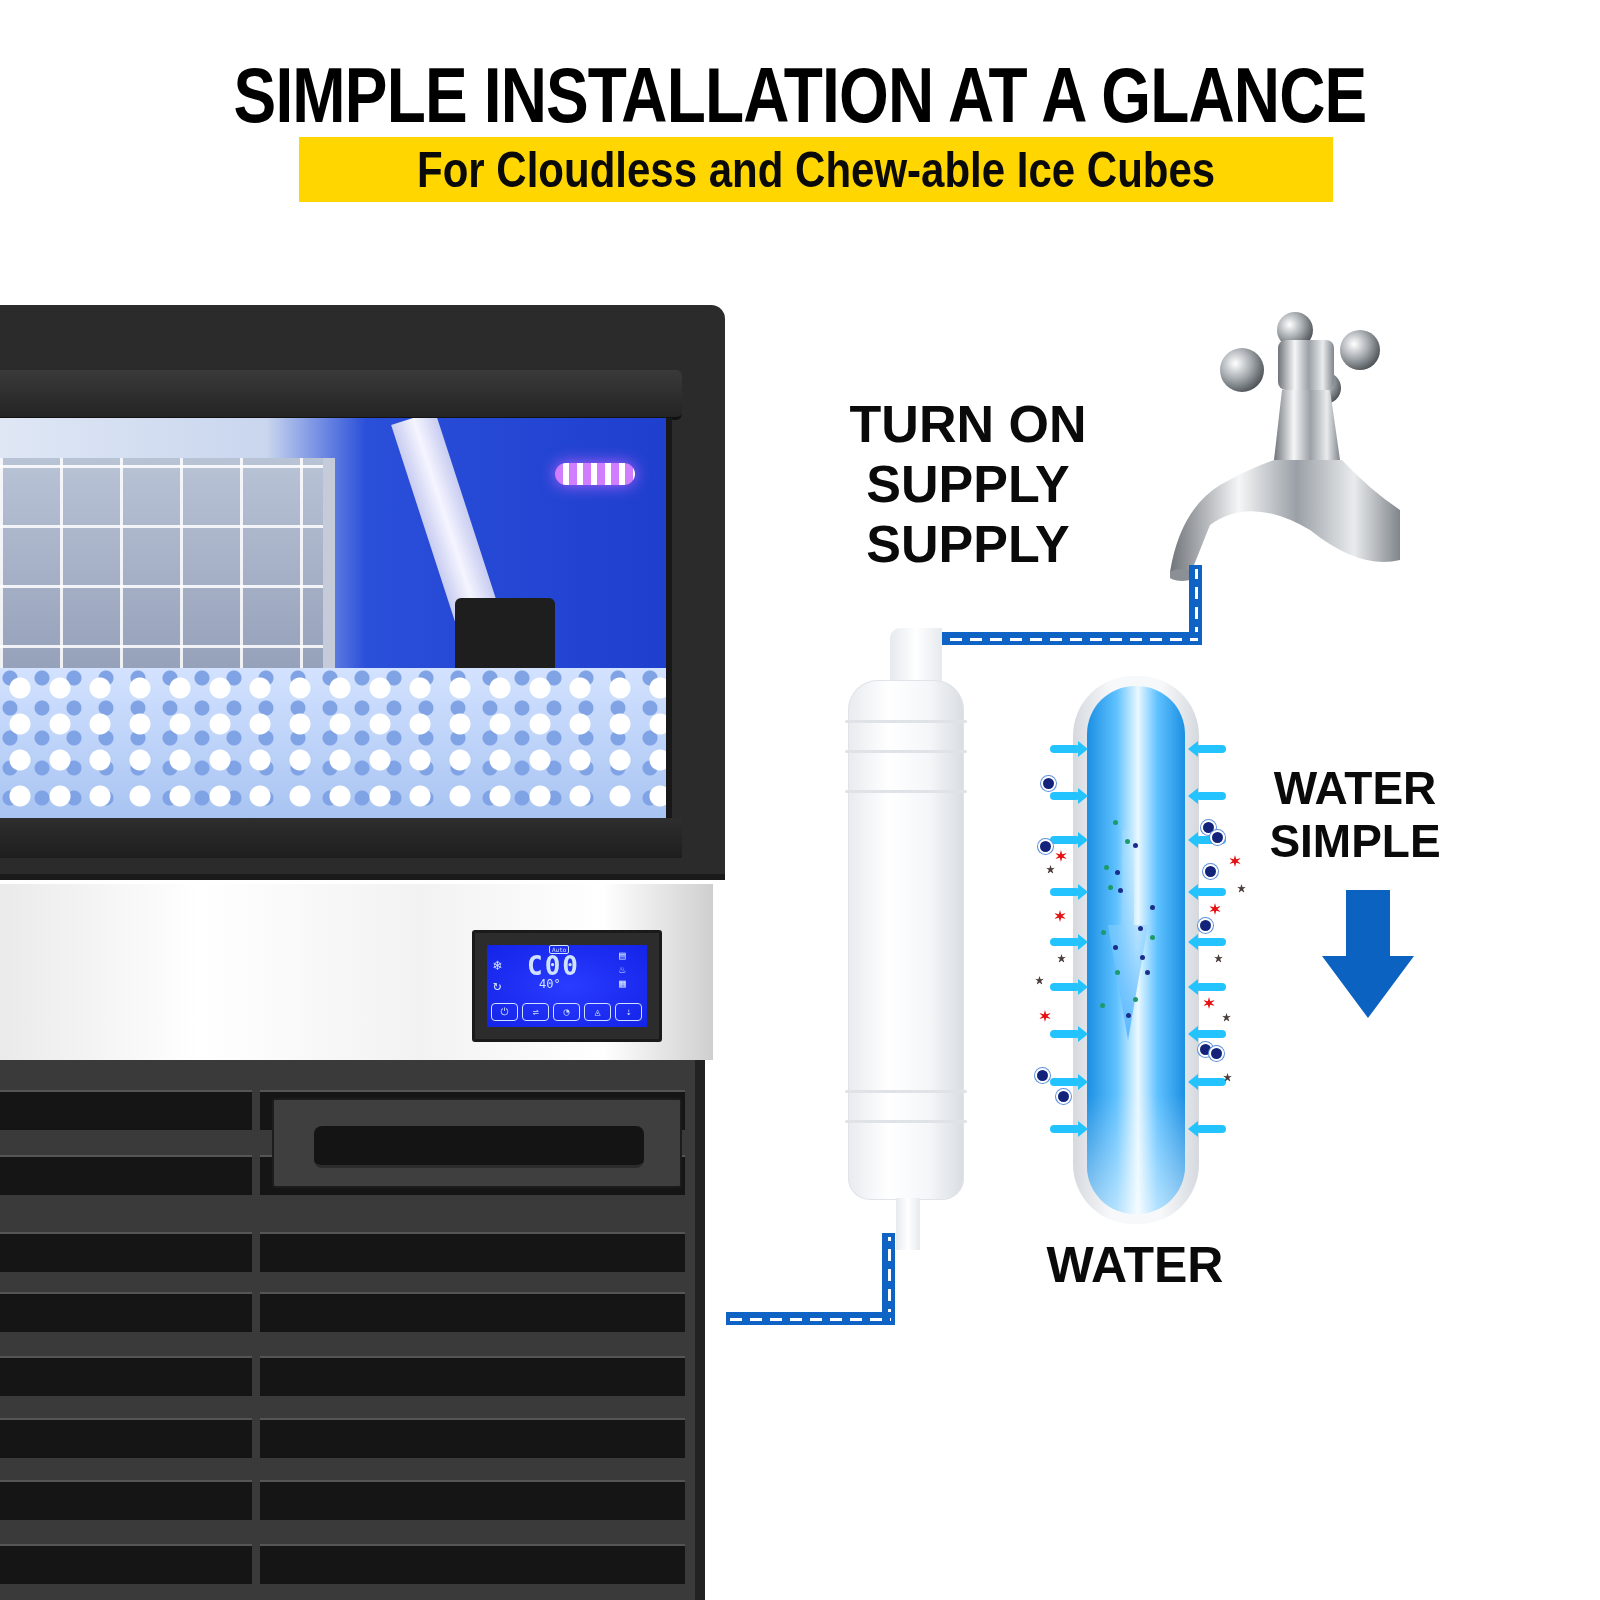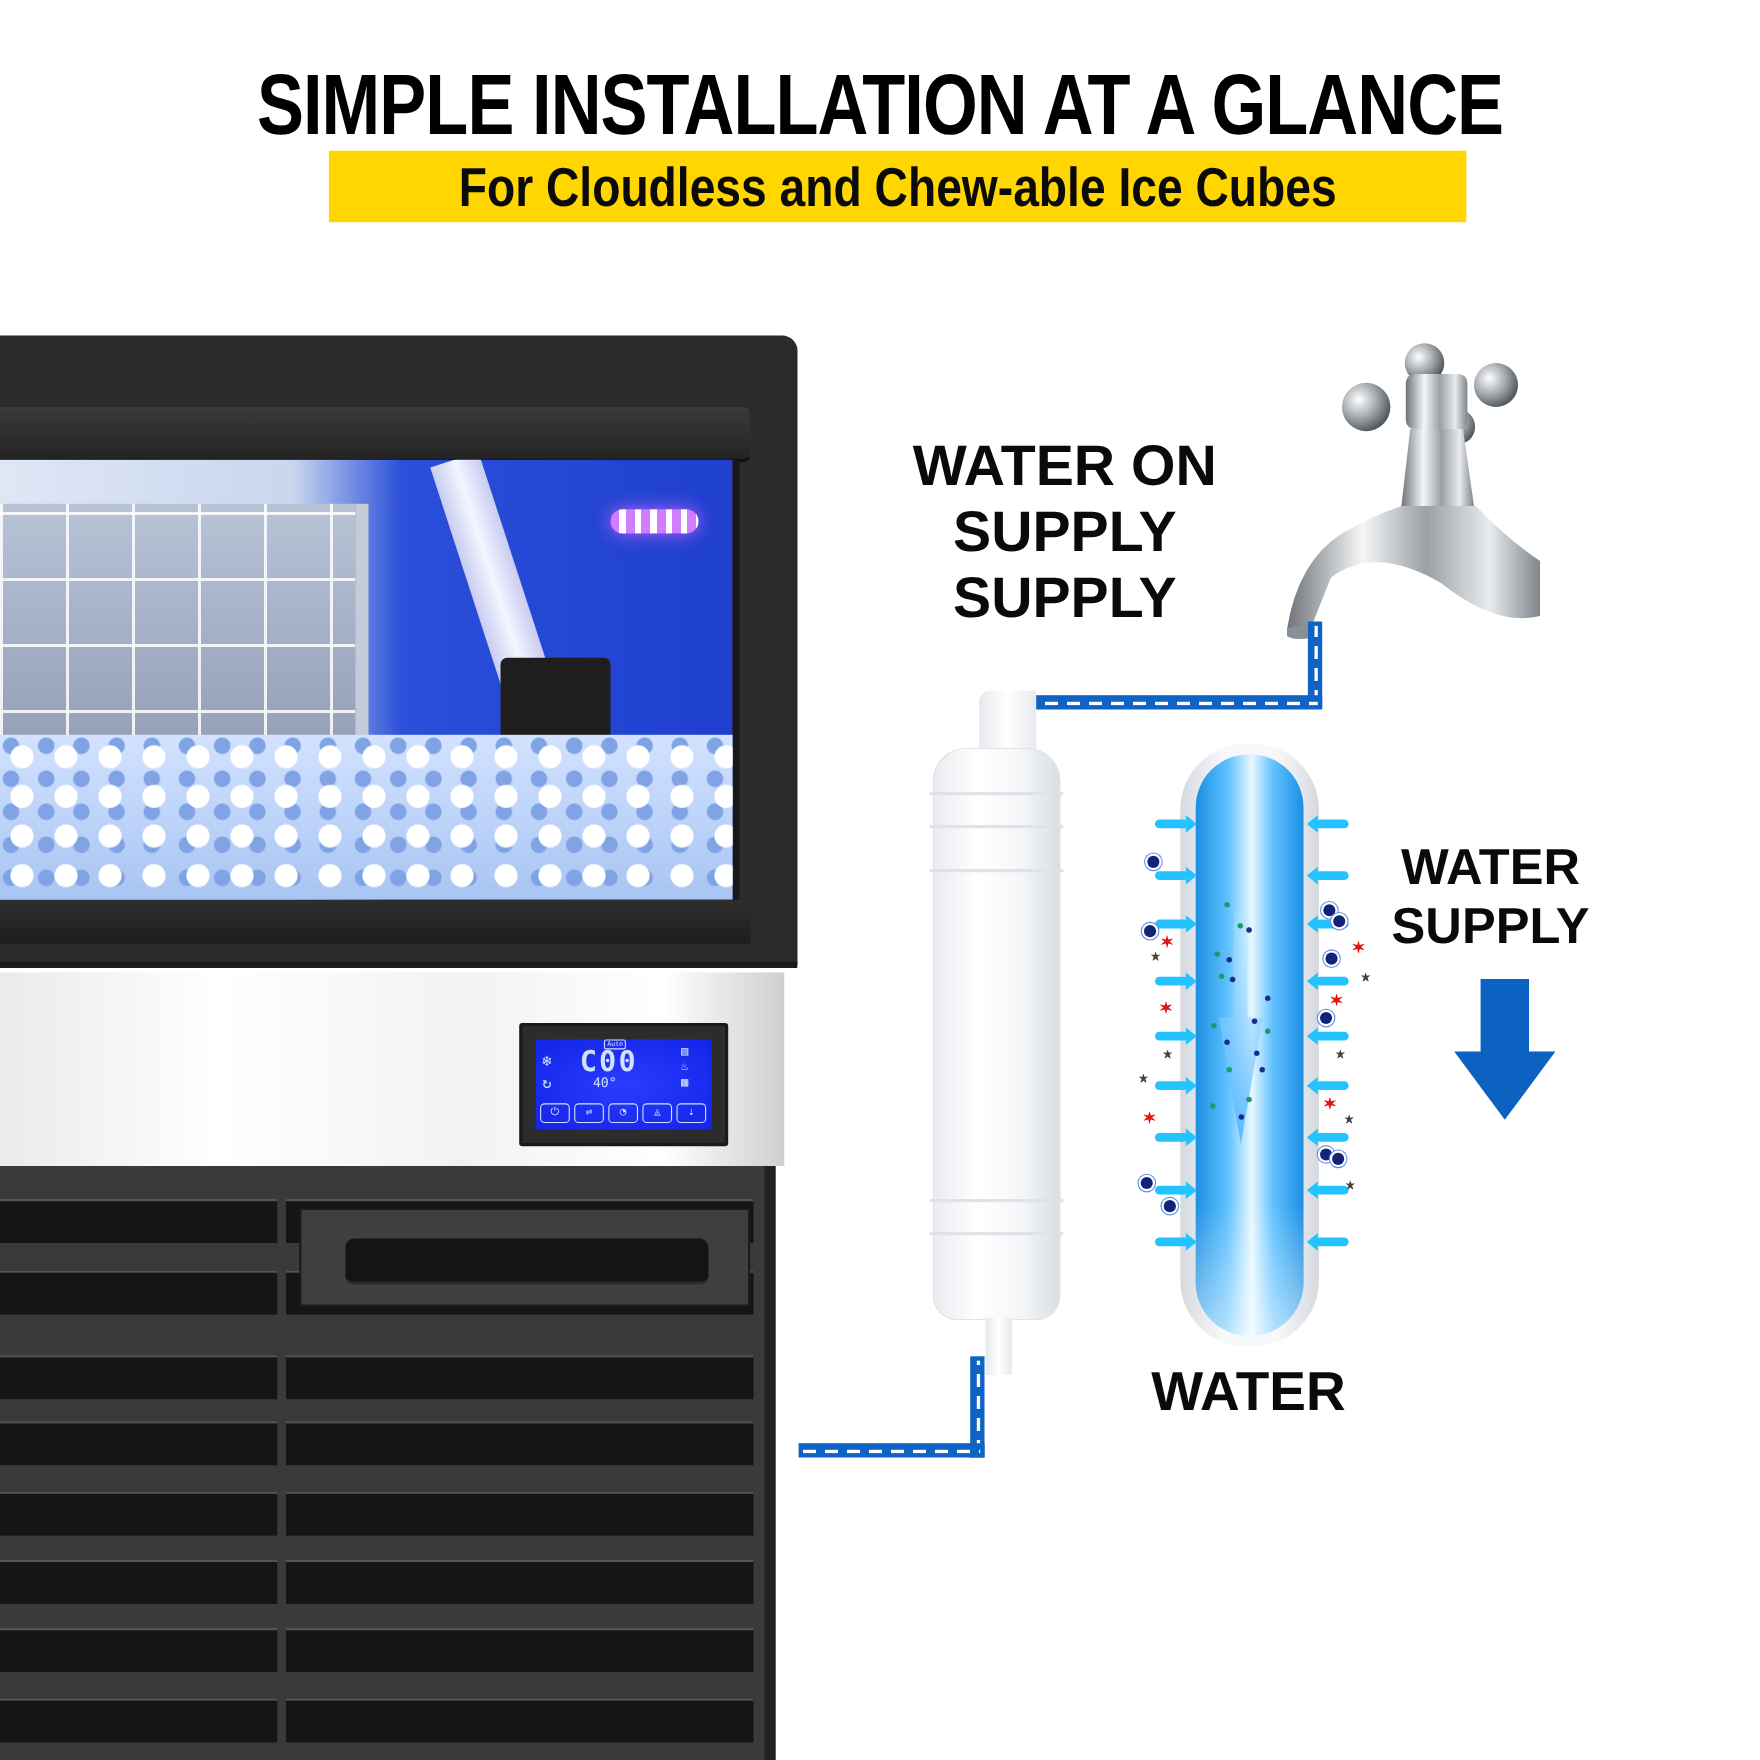--- a/index.html
+++ b/index.html
@@ -372,27 +372,27 @@
 <div class="dot" style="left:1150px; top:935px; background:#1d9a6a;"></div>
 <div class="dot" style="left:1113px; top:945px; background:#1b2d8a;"></div>
 <div class="dot" style="left:1140px; top:955px; background:#1b2d8a;"></div>
 <div class="dot" style="left:1115px; top:970px; background:#1d9a6a;"></div>
 <div class="dot" style="left:1145px; top:970px; background:#1b2d8a;"></div>
 <div class="dot" style="left:1133px; top:997px; background:#1d9a6a;"></div>
 <div class="dot" style="left:1100px; top:1003px; background:#1d9a6a;"></div>
 <div class="dot" style="left:1126px; top:1013px; background:#1b2d8a;"></div>
 
 <div class="abs label label-turn">
-  <div>WATER ON</div>
+  <div>TURN ON</div>
   <div>SUPPLY SUPPLY</div>
 </div>
 
 <div class="abs label label-supply">
   <div>WATER</div>
-  <div>SUPPLY</div>
+  <div>SIMPLE</div>
 </div>
 
 <div class="abs supply-arrow">
   <svg width="92" height="128" viewBox="0 0 92 128">
     <path d="M24 0 L68 0 L68 66 L92 66 L46 128 L0 66 L24 66 Z" fill="#0b62c0"></path>
   </svg>
 </div>
 
 <div class="abs label label-clarified">
   <div>WATER</div>

